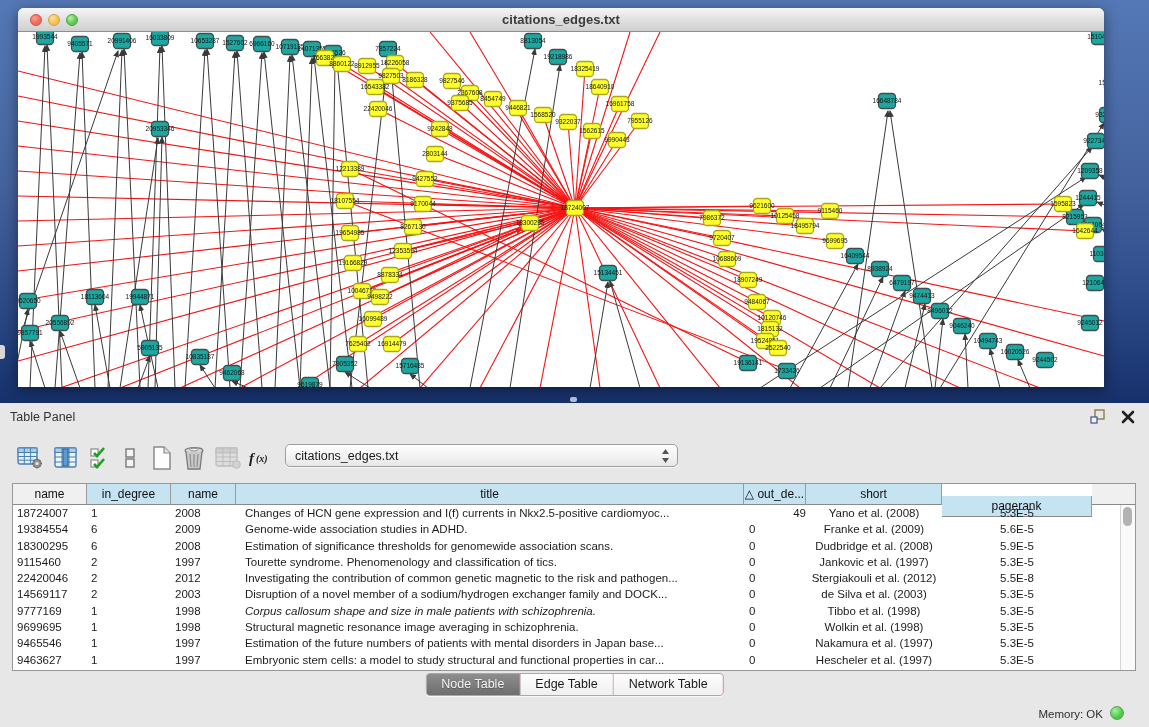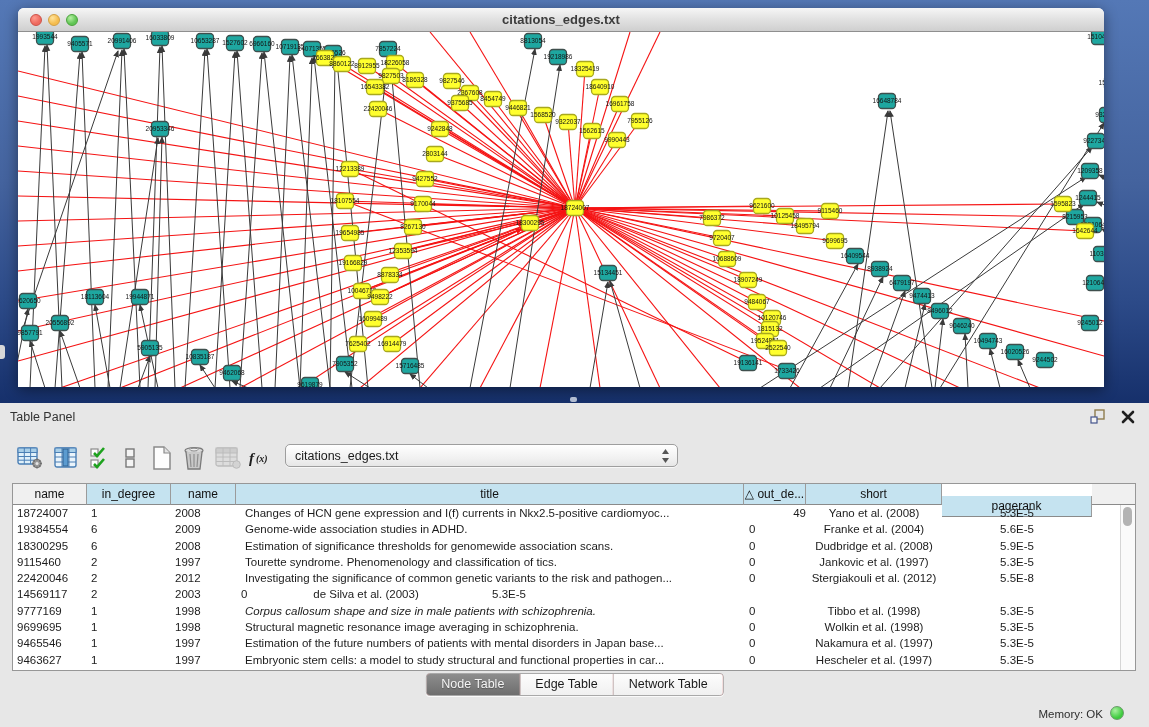--- a/index.html
+++ b/index.html
@@ -773,21 +773,21 @@
           <div class="td" style="width: 62px; text-align: right; padding-left: 5px;">49</div>
           <div class="td" style="width: 136px; text-align: center; padding-left: 0px;">Yano et al. (2008)</div>
           <div class="td" style="width: 150px; text-align: center; padding-left: 0px;">5.3E-5</div>
         </div>
         <div class="tr">
           <div class="td" style="width: 74px; text-align: left; padding-left: 4px;">19384554</div>
           <div class="td" style="width: 84px; text-align: left; padding-left: 4px;">6</div>
           <div class="td" style="width: 65px; text-align: left; padding-left: 4px;">2009</div>
           <div class="td" style="width: 508px; text-align: left; padding-left: 9px;">Genome-wide association studies in ADHD.</div>
           <div class="td" style="width: 62px; text-align: left; padding-left: 5px;">0</div>
-          <div class="td" style="width: 136px; text-align: center; padding-left: 0px;">Franke et al. (2004)</div>
+          <div class="td" style="width: 136px; text-align: center; padding-left: 0px;">Franke et al. (2009)</div>
           <div class="td" style="width: 150px; text-align: center; padding-left: 0px;">5.6E-5</div>
         </div>
         <div class="tr">
           <div class="td" style="width: 74px; text-align: left; padding-left: 4px;">18300295</div>
           <div class="td" style="width: 84px; text-align: left; padding-left: 4px;">6</div>
           <div class="td" style="width: 65px; text-align: left; padding-left: 4px;">2008</div>
           <div class="td" style="width: 508px; text-align: left; padding-left: 9px;">Estimation of significance thresholds for genomewide association scans.</div>
           <div class="td" style="width: 62px; text-align: left; padding-left: 5px;">0</div>
           <div class="td" style="width: 136px; text-align: center; padding-left: 0px;">Dudbridge et al. (2008)</div>
           <div class="td" style="width: 150px; text-align: center; padding-left: 0px;">5.9E-5</div>
@@ -798,29 +798,30 @@
           <div class="td" style="width: 65px; text-align: left; padding-left: 4px;">1997</div>
           <div class="td" style="width: 508px; text-align: left; padding-left: 9px;">Tourette syndrome. Phenomenology and classification of tics.</div>
           <div class="td" style="width: 62px; text-align: left; padding-left: 5px;">0</div>
           <div class="td" style="width: 136px; text-align: center; padding-left: 0px;">Jankovic et al. (1997)</div>
           <div class="td" style="width: 150px; text-align: center; padding-left: 0px;">5.3E-5</div>
         </div>
         <div class="tr">
           <div class="td" style="width: 74px; text-align: left; padding-left: 4px;">22420046</div>
           <div class="td" style="width: 84px; text-align: left; padding-left: 4px;">2</div>
           <div class="td" style="width: 65px; text-align: left; padding-left: 4px;">2012</div>
-          <div class="td" style="width: 508px; text-align: left; padding-left: 9px;">Investigating the significance of common genetic variants to the risk and pathogen...</div>
+          <div class="td" style="width: 508px; text-align: left; padding-left: 9px;">Investigating the contribution of common genetic magnetic to the risk and pathogen...</div>
           <div class="td" style="width: 62px; text-align: left; padding-left: 5px;">0</div>
           <div class="td" style="width: 136px; text-align: center; padding-left: 0px;">Stergiakouli et al. (2012)</div>
           <div class="td" style="width: 150px; text-align: center; padding-left: 0px;">5.5E-8</div>
         </div>
         <div class="tr">
           <div class="td" style="width: 74px; text-align: left; padding-left: 4px;">14569117</div>
           <div class="td" style="width: 84px; text-align: left; padding-left: 4px;">2</div>
           <div class="td" style="width: 65px; text-align: left; padding-left: 4px;">2003</div>
+          <div class="td" style="width: 508px; text-align: left; padding-left: 9px;">Disruption of a novel member of a sodium/hydrogen exchanger family and DOCK...</div>
           <div class="td" style="width: 62px; text-align: left; padding-left: 5px;">0</div>
           <div class="td" style="width: 136px; text-align: center; padding-left: 0px;">de Silva et al. (2003)</div>
           <div class="td" style="width: 150px; text-align: center; padding-left: 0px;">5.3E-5</div>
         </div>
         <div class="tr">
           <div class="td" style="width: 74px; text-align: left; padding-left: 4px;">9777169</div>
           <div class="td" style="width: 84px; text-align: left; padding-left: 4px;">1</div>
           <div class="td" style="width: 65px; text-align: left; padding-left: 4px;">1998</div>
           <div class="td" style="width: 508px; text-align: left; padding-left: 9px; font-style: italic;">Corpus callosum shape and size in male patients with schizophrenia.</div>
           <div class="td" style="width: 62px; text-align: left; padding-left: 5px;">0</div>

